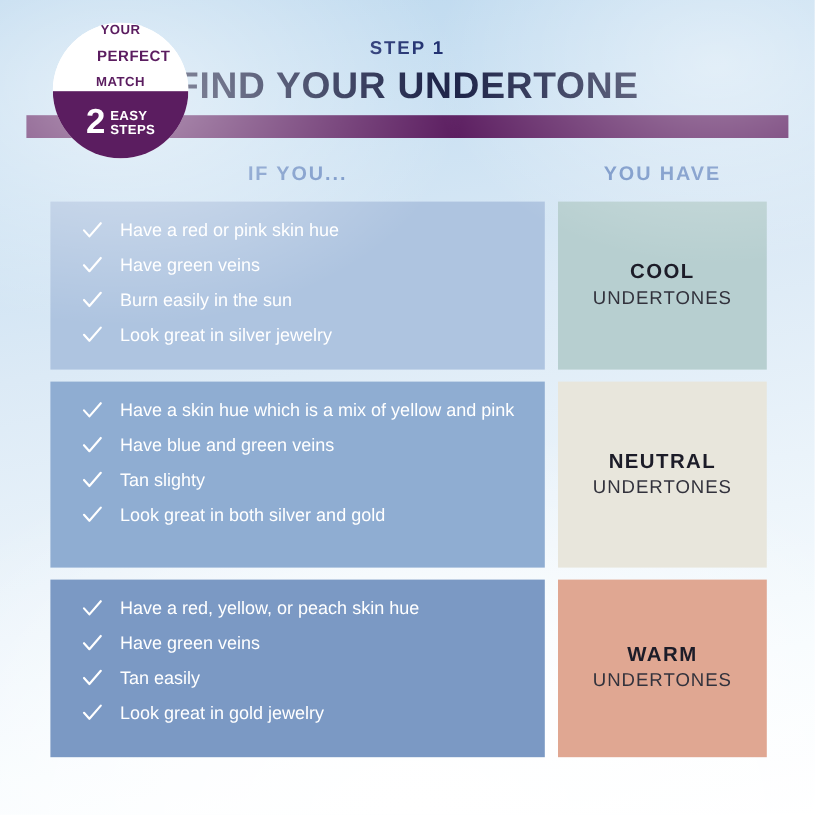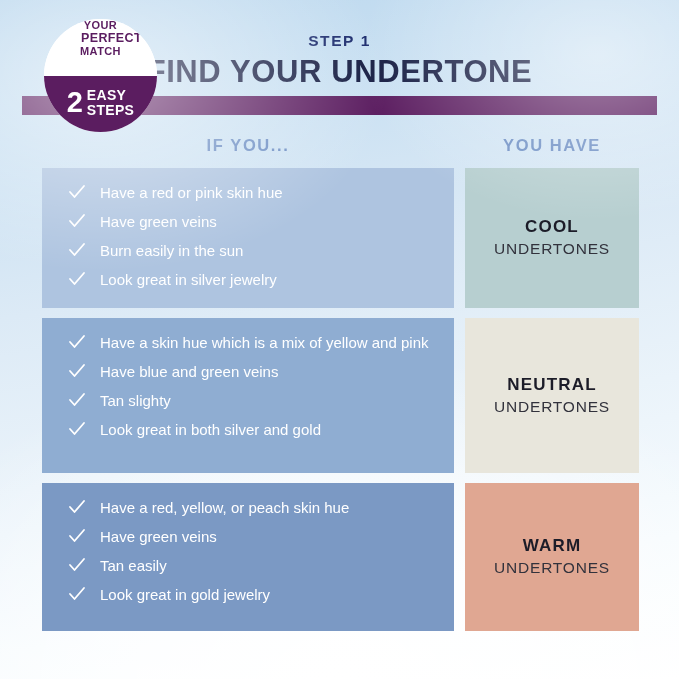--- a/index.html
+++ b/index.html
@@ -84,21 +84,21 @@
   }
   .badge-top {
     position: absolute;
     left: 0; top: 0;
     width: 113px;
     height: 56.5px;
     background: #ffffff;
     display: flex;
     flex-direction: column;
     align-items: center;
-    justify-content: flex-start;
+    justify-content: space-between;
     line-height: 1.12;
   }
   .badge-bottom {
     position: absolute;
     left: 0; top: 56.5px;
     width: 113px;
     height: 56.5px;
     background: #5b1d60;
     display: flex;
     flex-direction: row;
@@ -121,21 +121,21 @@
     color: #ffffff;
     font-size: 29px;
     font-weight: bold;
     line-height: 1;
     margin-top: -2px;
   }
   .badge-steps {
     display: flex;
     flex-direction: column;
     color: #ffffff;
-    font-size: 14px;
+    font-size: 11px;
     font-weight: bold;
     line-height: 1.1;
     letter-spacing: 0.3px;
     text-transform: uppercase;
     margin-top: -1px;
   }
 
   
   .col-head {
     position: absolute;

